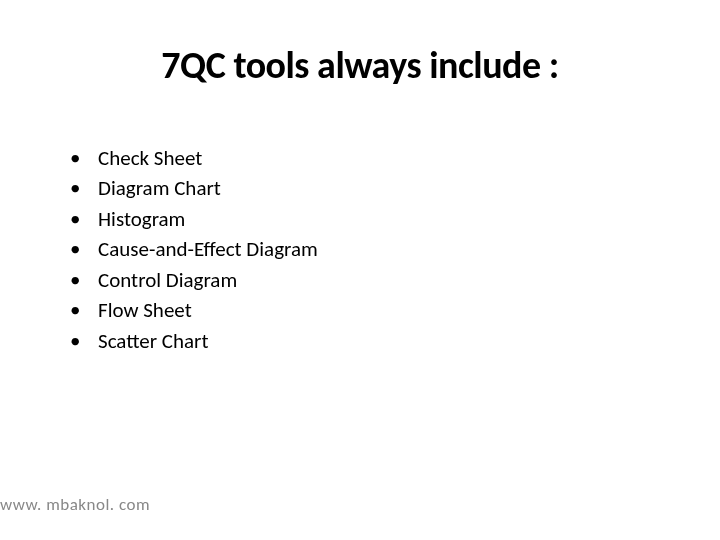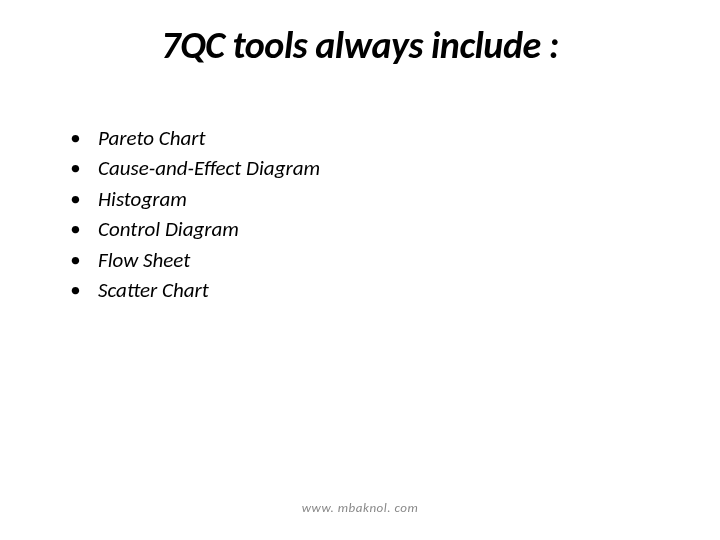--- a/index.html
+++ b/index.html
@@ -11,23 +11,22 @@
       width: 720px;
       height: 540px;
       background: #ffffff;
       font-family: Calibri, Arial, sans-serif;
       color: #000000;
       position: relative;
     }
     .slide {
       width: 100%;
       height: 100%;
-      padding: 22px 60px 30px 60px;
+      padding: 42px 60px 30px 60px;
       position: relative;
-      font-style: italic;
     }
     .title {
       font-size: 38px;
       font-weight: 700;
       text-align: center;
       margin-bottom: 55px;
       letter-spacing: -0.5px;
     }
     .bullet-list {
       list-style-type: none;
@@ -44,33 +43,34 @@
       position: absolute;
       left: 0;
       top: 0;
       font-size: 21px;
     }
     .footer {
       position: absolute;
       bottom: 25px;
       left: 0;
       right: 0;
-      text-align: center;
-      font-size: 13px;
+      text-align: left;
+      font-size: 17px;
       color: #888888;
       letter-spacing: 0.5px;
     }
   </style>
 </head>
 <body>
 
 <div class="slide">
   <h1 class="title">7QC tools always include :</h1>
   <ul class="bullet-list">
-    <li class="bullet-item">Pareto Chart</li>
+    <li class="bullet-item">Check Sheet</li>
+    <li class="bullet-item">Diagram Chart</li>
+    <li class="bullet-item">Histogram</li>
     <li class="bullet-item">Cause-and-Effect Diagram</li>
-    <li class="bullet-item">Histogram</li>
     <li class="bullet-item">Control Diagram</li>
     <li class="bullet-item">Flow Sheet</li>
     <li class="bullet-item">Scatter Chart</li>
   </ul>
   <div class="footer">www. mbaknol. com</div>
 </div>
 
 </body></html>

